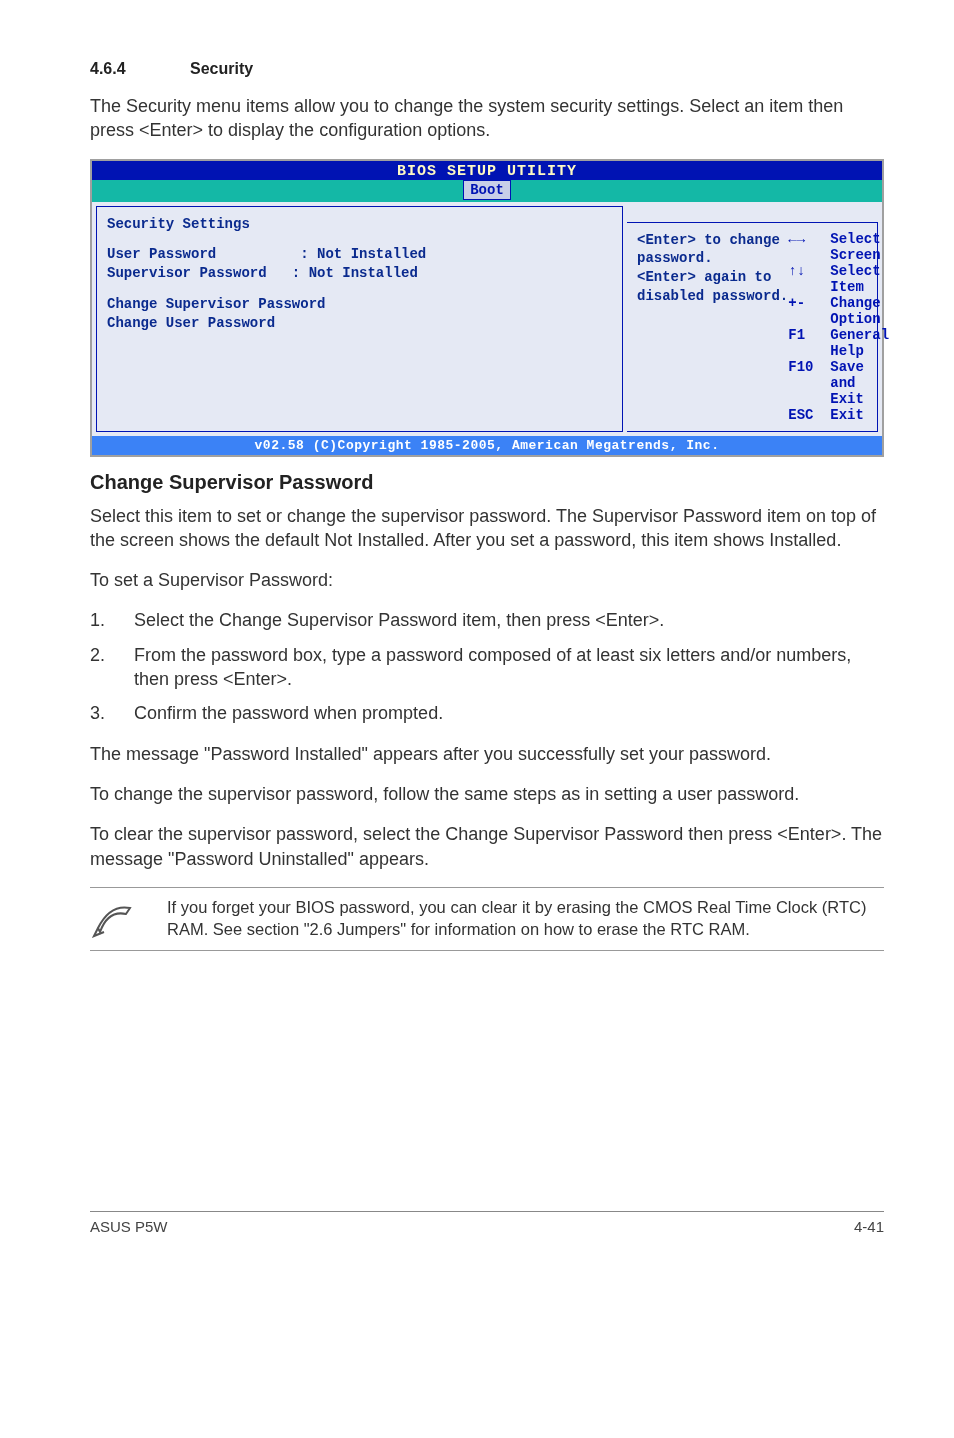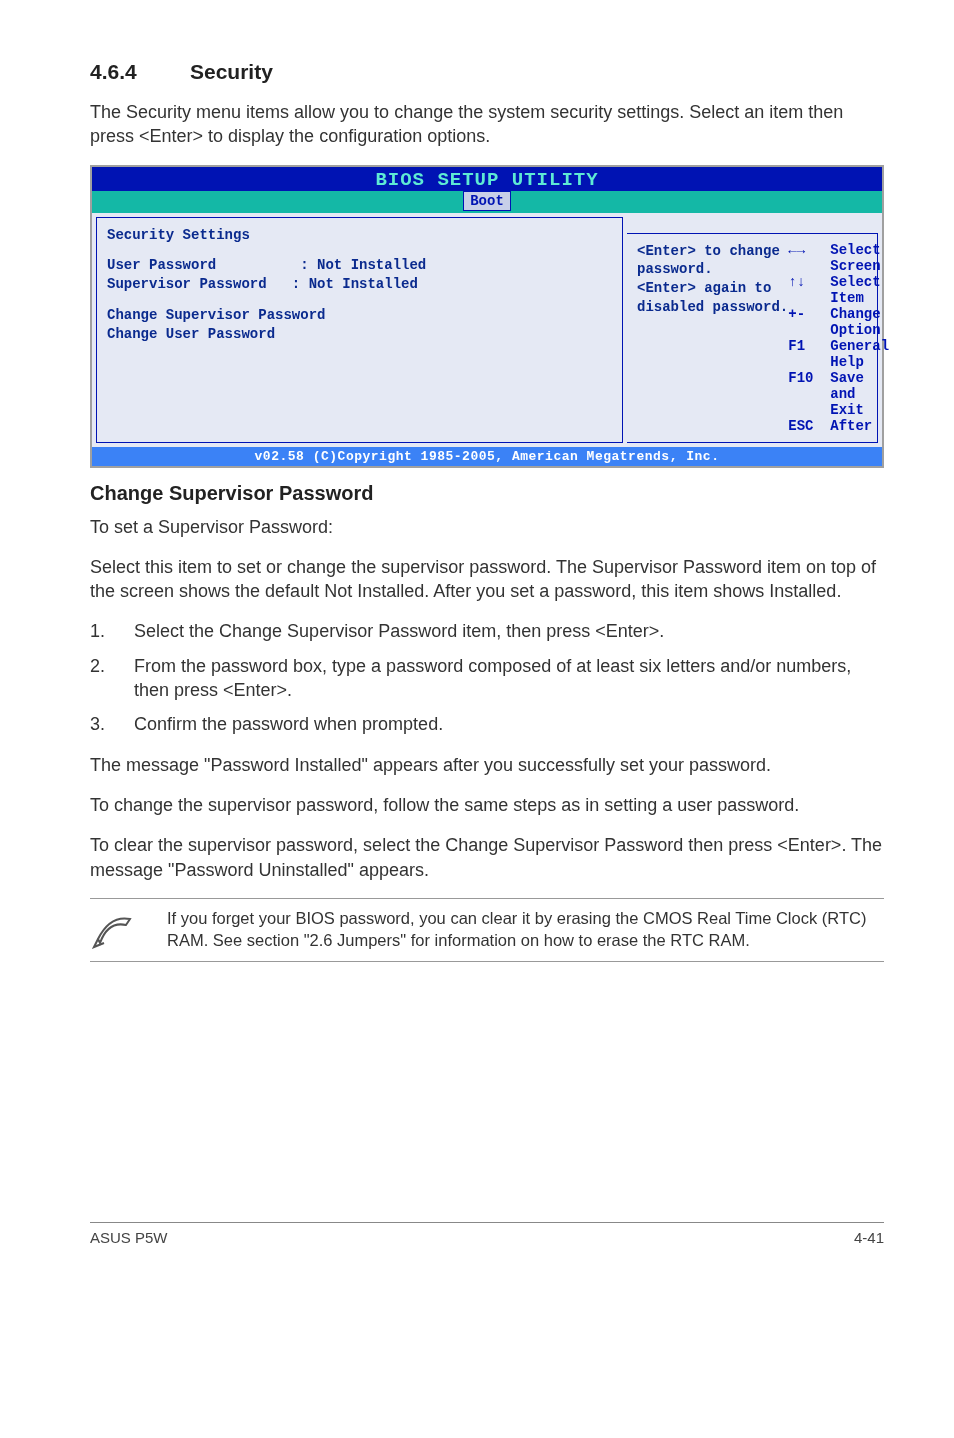--- a/index.html
+++ b/index.html
@@ -7,21 +7,21 @@
     padding: 0;
     font-family: Arial, Helvetica, sans-serif;
     background: #fff;
     color: #333;
     width: 954px;
   }
   .page {
     padding: 60px 70px 40px 90px;
   }
   h2 {
-    font-size: 21px;
+    font-size: 16px;
     font-weight: bold;
     color: #222;
     margin: 0 0 16px 0;
   }
   h2 .secnum {
     display: inline-block;
     width: 100px;
   }
   p.body {
     font-size: 18px;
@@ -52,25 +52,25 @@
     flex-shrink: 0;
   }
   
   .bios-outer {
     border: 2px solid #a0a0a0;
     margin: 8px 0 14px 0;
     background: #fff;
   }
   .bios-title {
     background: #0013b3;
-    color: #5eead4;
+    color: #fef9c3;
     text-align: center;
     font-family: "Courier New", monospace;
     font-weight: bold;
-    font-size: 19px;
+    font-size: 15px;
     padding: 2px 0 0 0;
     letter-spacing: 1px;
   }
   .bios-tabbar {
     background: #14b8a6;
     text-align: center;
     padding-bottom: 2px;
   }
   .bios-tab {
     display: inline-block;
@@ -221,32 +221,32 @@
           <div class="bios-help-line">
               <span class="bios-help-key">F1</span>
               <span>General Help</span>
             </div>
           <div class="bios-help-line">
               <span class="bios-help-key">F10</span>
               <span>Save and Exit</span>
             </div>
           <div class="bios-help-line">
               <span class="bios-help-key">ESC</span>
-              <span>After</span>
+              <span>Exit</span>
             </div>
         </div>
       </div>
     </div>
     <div class="bios-footer">v02.58 (C)Copyright 1985-2005, American Megatrends, Inc.</div>
   </div>
 
   <h3>Change Supervisor Password</h3>
 
+  <p class="body">Select this item to set or change the supervisor password. The Supervisor Password item on top of the screen shows the default Not Installed. After you set a password, this item shows Installed.</p>
   <p class="body">To set a Supervisor Password:</p>
-  <p class="body">Select this item to set or change the supervisor password. The Supervisor Password item on top of the screen shows the default Not Installed. After you set a password, this item shows Installed.</p>
 
   <ol>
     <li>
         <span class="num">1.</span>
         <span>Select the Change Supervisor Password item, then press &lt;Enter&gt;.</span>
       </li>
     <li>
         <span class="num">2.</span>
         <span>From the password box, type a password composed of at least six letters and/or numbers, then press &lt;Enter&gt;.</span>
       </li>

